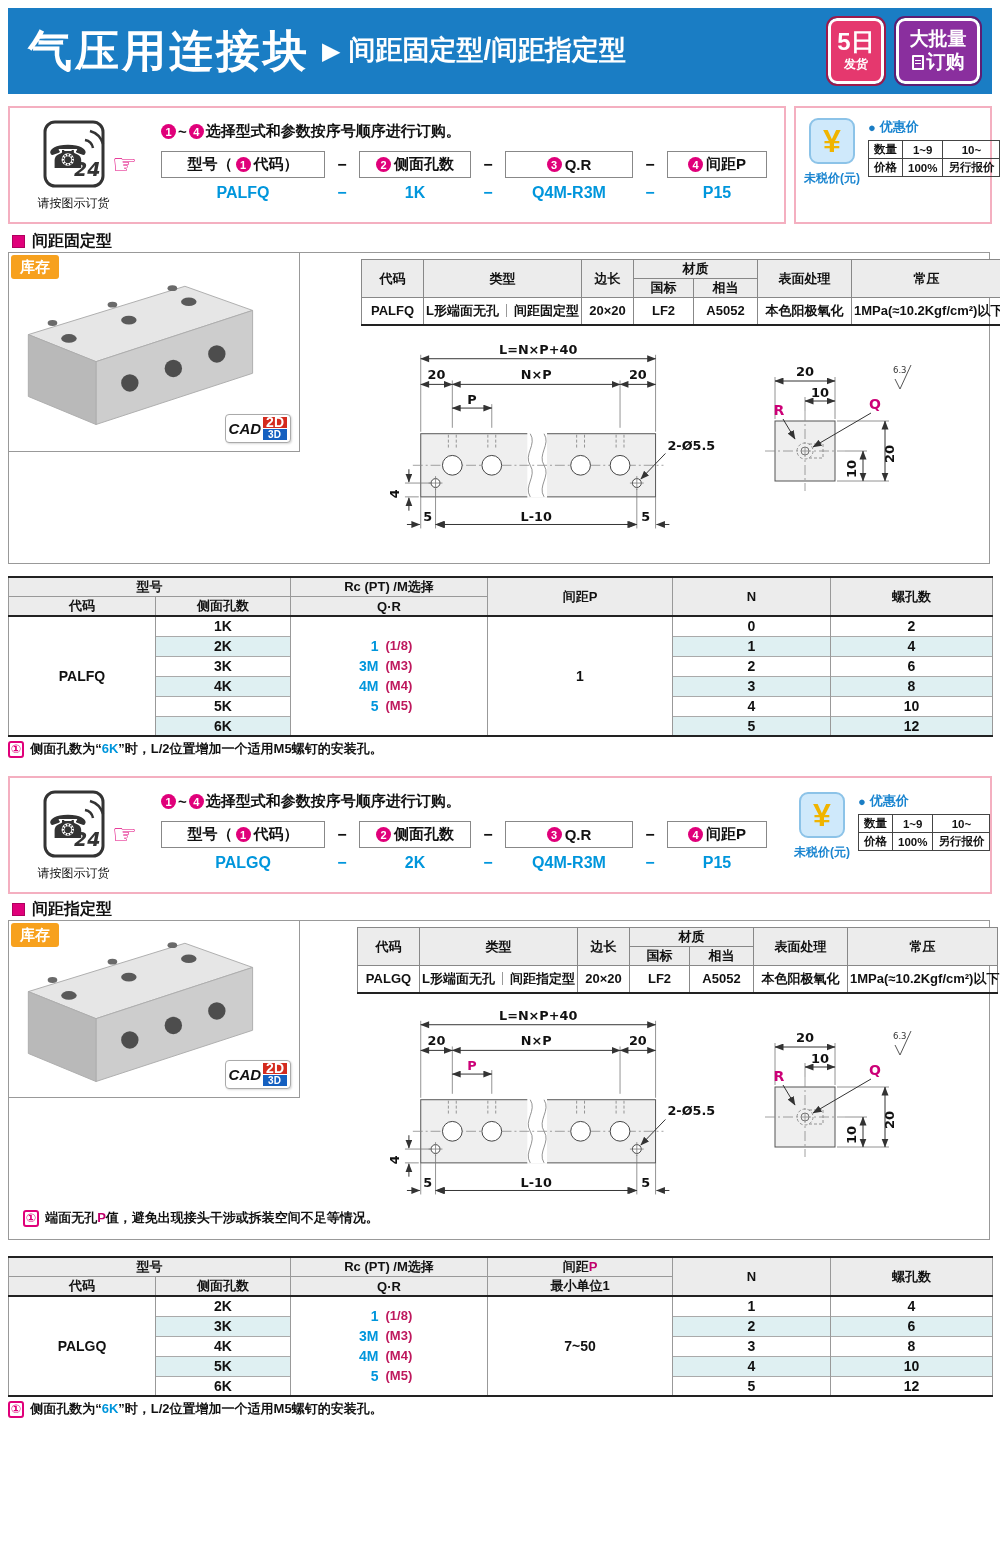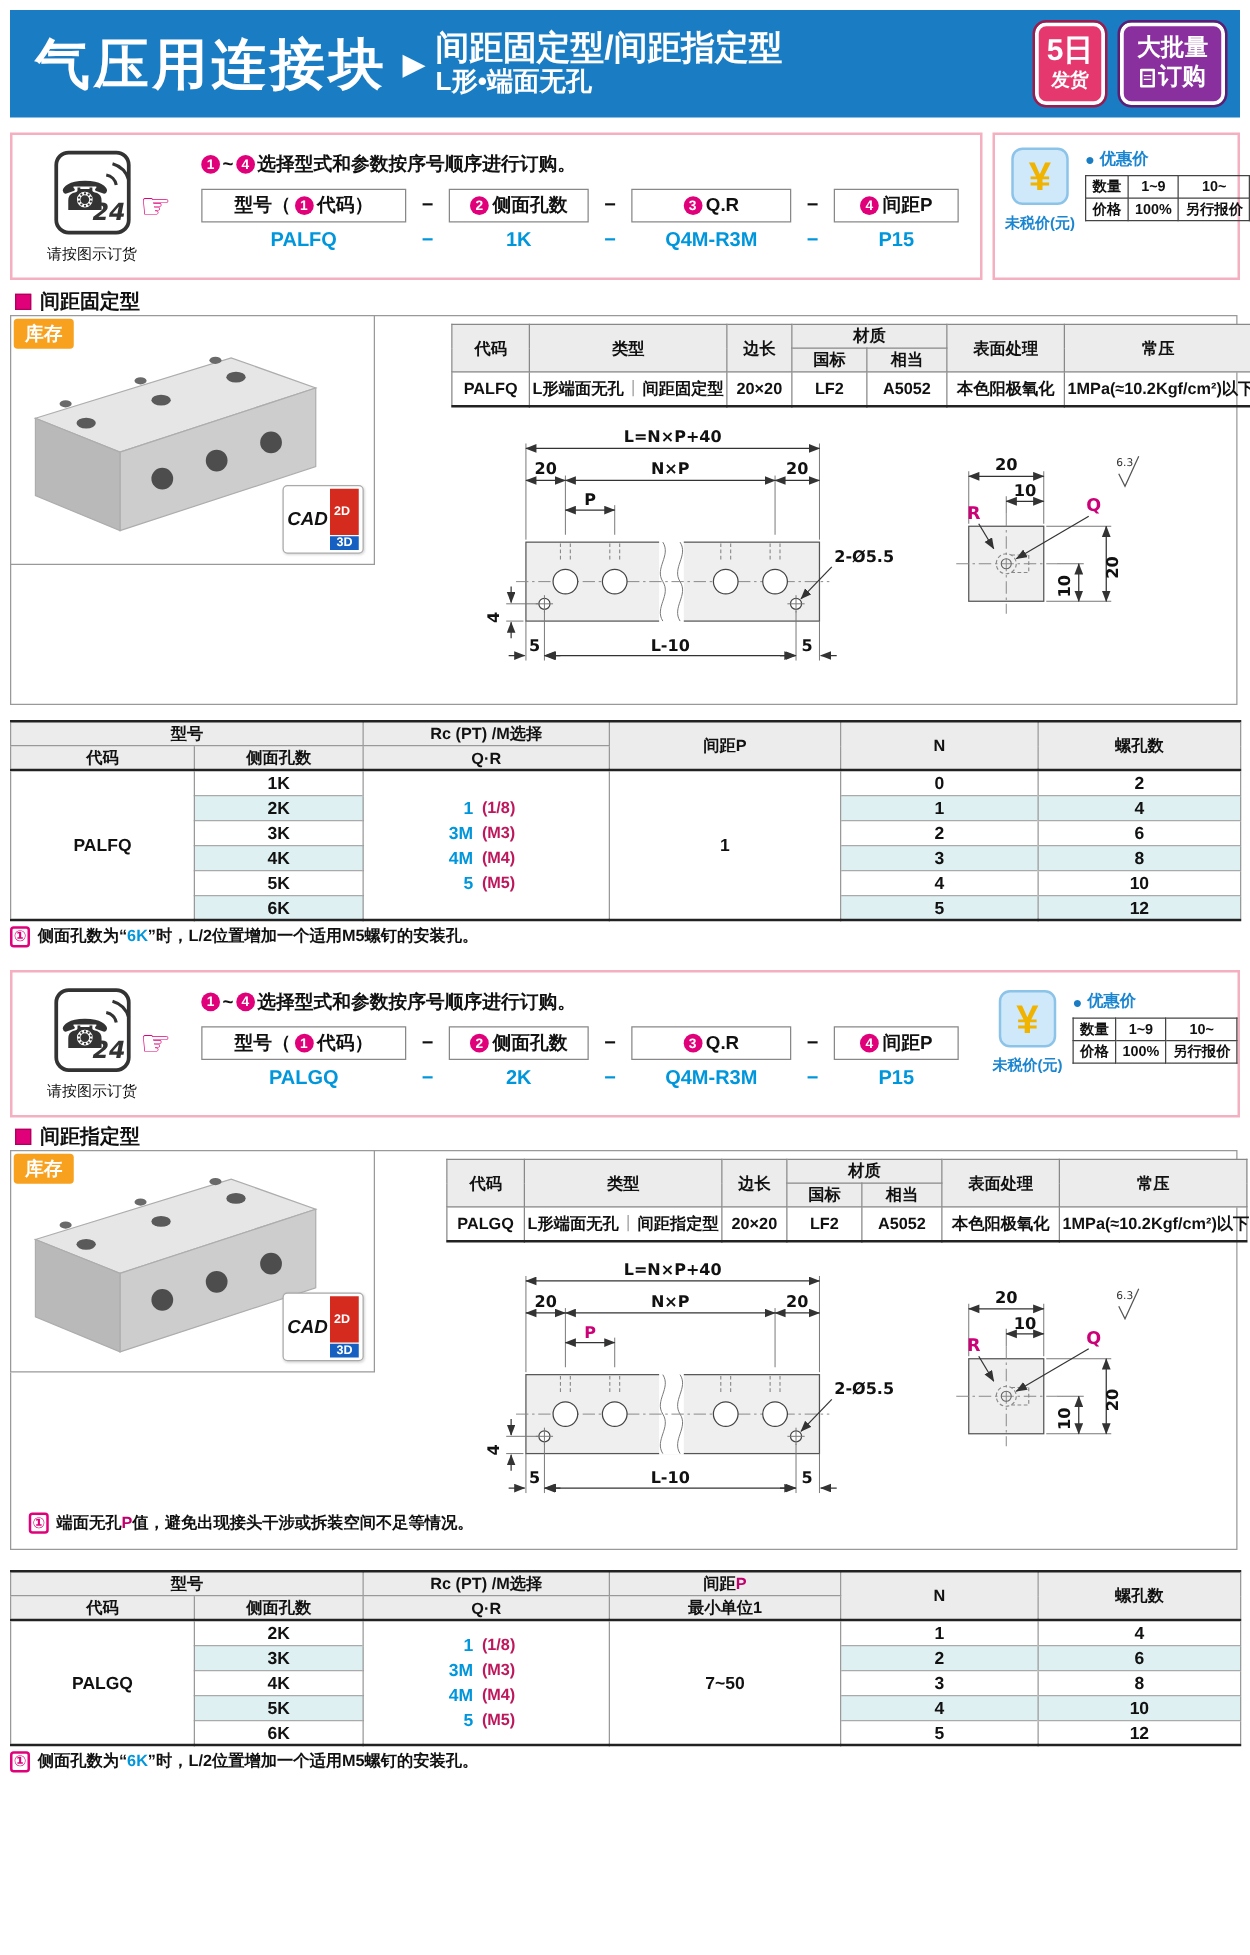--- a/index.html
+++ b/index.html
@@ -9,21 +9,21 @@
 
 
 .hdr { left:8px; top:8px; width:984px; height:86px; background:#1a7dc4; display:flex; align-items:center; }
 .hdr-title { color:#fff; font-size:44px; font-weight:bold; letter-spacing:3px; margin-left:20px; white-space:nowrap; }
 .hdr-arrow { color:#fff; font-size:24px; margin:0 8px 0 12px; }
 .hdr-subs { display:flex; flex-direction:column; color:#fff; font-weight:bold; line-height:1.15; }
 .sub1 { font-size:27px; } .sub2 { font-size:21px; }
 .badges { margin-left:auto; margin-right:12px; display:flex; gap:12px; }
 .badge-day { width:56px; height:66px; background:#e5386e; border:3px solid #fff; outline:2px solid #9d1a4b; border-radius:9px; color:#fff; display:flex; flex-direction:column; align-items:center; justify-content:center; }
 .bd-big { font-size:24px; font-weight:bold; line-height:1; }
-.bd-small { font-size:15px; font-weight:bold; margin-top:2px; }
+.bd-small { font-size:12px; font-weight:bold; margin-top:2px; }
 .badge-bulk { width:84px; height:66px; background:#8a2f9e; border:3px solid #fff; outline:2px solid #5e1d72; border-radius:9px; color:#fff; display:flex; flex-direction:column; align-items:center; justify-content:center; }
 .bb-line { font-size:19px; font-weight:bold; line-height:1.2; display:flex; align-items:center; gap:3px; }
 .doc-ic { display:inline-block; width:12px; height:15px; border:2px solid #fff; border-radius:1px; position:relative; }
 .doc-ic:after { content:""; position:absolute; left:1px; top:3px; width:6px; height:1.5px; background:#fff; box-shadow:0 3px 0 #fff; }
 
 
 .orderbox { border:2px solid #f4afc0; background:#fff; }
 .ob-inner { position:relative; height:100%; display:flex; padding:10px 0 0 16px; }
 .phone-col { width:95px; display:flex; flex-direction:column; align-items:center; }
 .phone-cap { font-size:12px; font-weight:normal; color:#111; white-space:nowrap; margin-top:3px; }
@@ -52,21 +52,21 @@
 
 
 .sec-title { display:flex; align-items:center; gap:7px; font-size:16px; font-weight:bold; color:#111; }
 .sec-sq { width:13px; height:13px; background:#e0007a; border:1px solid #b0005e; flex:none; }
 .sec-box { border:1px solid #999; background:#fff; }
 .img-box { position:absolute; left:-1px; top:-1px; width:292px; border:1px solid #999; background:#fff; }
 .stock-badge { position:absolute; left:2px; top:2px; width:48px; height:24px; background:#f7a11e; color:#fff; font-size:15px; font-weight:bold; display:flex; align-items:center; justify-content:center; border-radius:3px; z-index:2; }
 .cad-badge { position:absolute; right:8px; bottom:8px; display:flex; align-items:stretch; gap:2px; border:1px solid #aaa; border-radius:4px; background:#fff; padding:2px 3px; box-shadow:1px 1px 2px rgba(0,0,0,.15); }
 .cad-word { font-size:15px; font-weight:bold; font-style:italic; color:#111; align-self:center; }
 .cad-dd { display:flex; flex-direction:column; gap:1px; }
-.cad-2d { background:#d42b1e; color:#fff; font-size:10px; font-weight:bold; padding:13px 3px; line-height:11px; }
+.cad-2d { background:#d42b1e; color:#fff; font-size:14px; font-weight:bold; padding:0 3px; line-height:11px; }
 .cad-3d { background:#1560c0; color:#fff; font-size:10px; font-weight:bold; padding:0 5px; line-height:11px; }
 
 
 .spec-table { border-collapse:collapse; table-layout:fixed; }
 .spec-table th, .spec-table td { border:1px solid #888; font-size:13px; color:#111; text-align:center; padding:0 2px; }
 .spec-table th { background:#ececec; font-weight:bold; height:17px; }
 .spec-table td { height:27px; }
 .spec-table { border-bottom:2px solid #222; }
 .spec-code-h { color:#c0006c; }
 .spec-code { color:#0096dc; font-weight:bold; font-size:15px; }
@@ -125,21 +125,20 @@
   </defs>
 </svg>
 
 <div class="page">
 
   <div class="abs hdr">
     <div class="hdr-title">气压用连接块</div>
     <div class="hdr-arrow">▶</div>
     <div class="hdr-subs">
       <div class="sub1">间距固定型/间距指定型</div>
-      <div class="sub2">L形•端面无孔</div>
     </div>
     <div class="badges">
       <div class="badge-day">
         <span class="bd-big">5日</span>
         <span class="bd-small">发货</span>
       </div>
       <div class="badge-bulk">
         <span class="bb-line">大批量</span>
         <span class="bb-line">
             <span class="doc-ic"></span>

